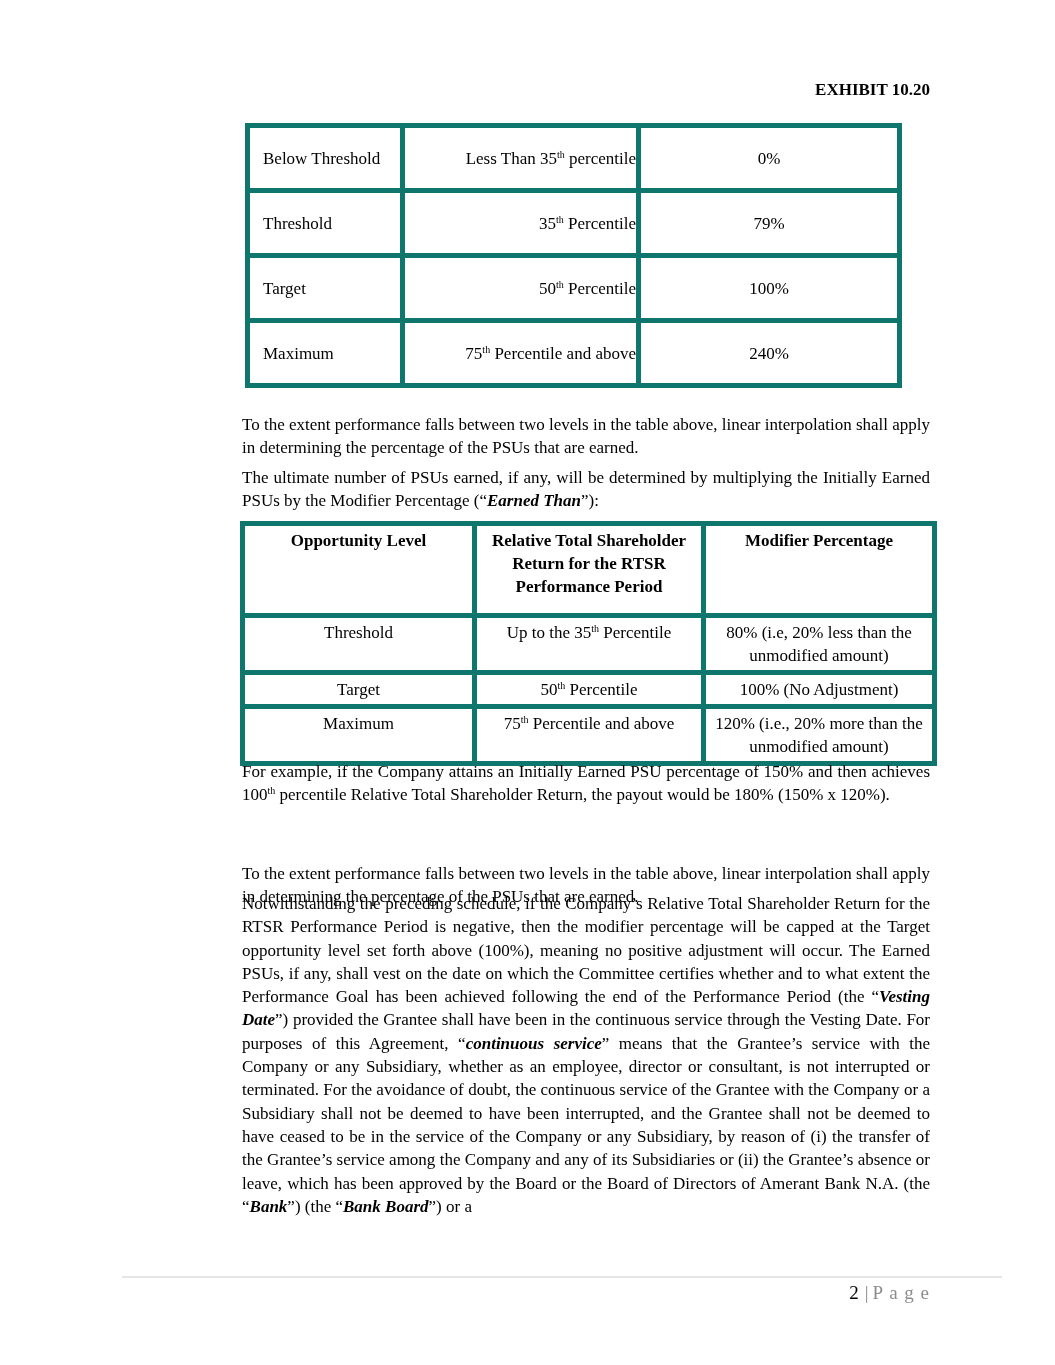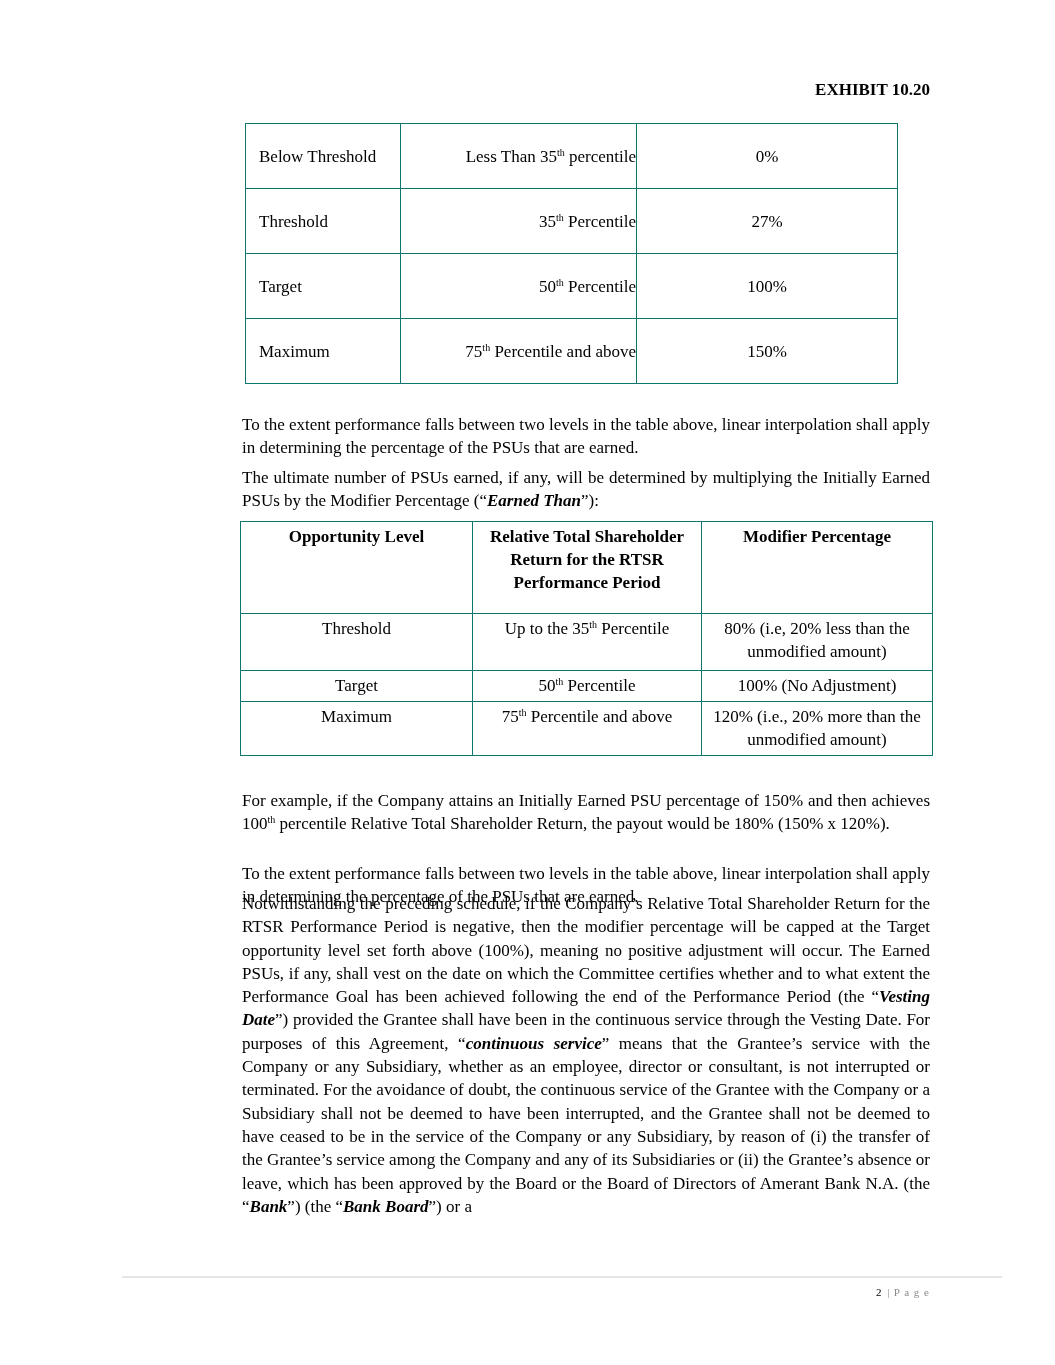--- a/index.html
+++ b/index.html
@@ -12,21 +12,21 @@
     overflow: hidden;
   }
   .page { position: relative; width: 1055px; height: 1001px; background: #ffffff; }
 
   .exhibit {
     position: absolute; top: 80px; right: 125px;
     font-size: 17px; font-weight: bold; line-height: 20px;
   }
 
   table { border-collapse: collapse; table-layout: fixed; }
-  td, th { border: 1px solid #0f766e; font-size: 17px; line-height: 23px; font-weight: normal; }
+  td, th { border: 5px solid #0f766e; font-size: 17px; line-height: 23px; font-weight: normal; }
 
   
   .t1 { position: absolute; left: 245px; top: 123px; width: 652px; }
   .t1 td { height: 65px; vertical-align: middle; }
   .t1 .c1 { width: 155px; text-align: left; padding-left: 13px; padding-right: 8px; }
   .t1 .c2 { width: 236px; text-align: right; }
   .t1 .c3 { width: 261px; text-align: center; }
 
   
   .t2 { position: absolute; left: 240px; top: 521px; width: 692px; }
@@ -40,34 +40,34 @@
   .t2 .r2 { height: 31px; }
   .t2 .r3 { height: 54px; }
 
   .para {
     position: absolute; left: 242px; width: 688px;
     font-size: 17px; line-height: 23.3px;
     text-align: justify;
   }
   .p1 { top: 413px; }
   .p2 { top: 466px; }
-  .p3 { top: 789px; }
+  .p3 { top: 760px; }
   .p4 { top: 862px; }
   .p5 { top: 892px; }
 
   .seg-bi { font-weight: bold; font-style: italic; }
   .seg-sup { font-size: 10px; vertical-align: 6px; line-height: 0; }
 
   .footer-rule {
     position: absolute; left: 122px; top: 1276px;
     width: 880px; height: 2px; background: #e5e5e5;
   }
   .footer {
     position: absolute; top: 1282px; right: 125px;
-    font-size: 11px; line-height: 21px; color: #000000;
+    font-size: 19px; line-height: 21px; color: #000000;
   }
   .footer .sep { color: #8c8c8c; margin: 0 4px 0 6px; }
   .footer .plabel { color: #8c8c8c; letter-spacing: 1px; }
 </style>
 </head>
 <body>
 
 <div class="page">
 
   <div class="exhibit">EXHIBIT 10.20</div>
@@ -75,31 +75,31 @@
   <table class="t1">
     <tbody>
       <tr>
         <td class="c1">Below Threshold</td>
         <td class="c2"><span>Less Than 35</span><span class="seg-sup">th</span><span> percentile</span></td>
         <td class="c3">0%</td>
       </tr>
       <tr>
         <td class="c1">Threshold</td>
         <td class="c2"><span>35</span><span class="seg-sup">th</span><span> Percentile</span></td>
-        <td class="c3">27%</td>
+        <td class="c3">79%</td>
       </tr>
       <tr>
         <td class="c1">Target</td>
         <td class="c2"><span>50</span><span class="seg-sup">th</span><span> Percentile</span></td>
         <td class="c3">100%</td>
       </tr>
       <tr>
         <td class="c1">Maximum</td>
         <td class="c2"><span>75</span><span class="seg-sup">th</span><span> Percentile and above</span></td>
-        <td class="c3">150%</td>
+        <td class="c3">240%</td>
       </tr>
     </tbody>
   </table>
 
   <p class="para p1">To the extent performance falls between two levels in the table above, linear interpolation shall apply in determining the percentage of the PSUs that are earned.</p>
 
   <p class="para p2"><span>The ultimate number of PSUs earned, if any, will be determined by multiplying the Initially Earned PSUs by the Modifier Percentage (“</span><span class="seg-bi">Earned Than</span><span>”):</span></p>
 
   <table class="t2">
     <thead>

